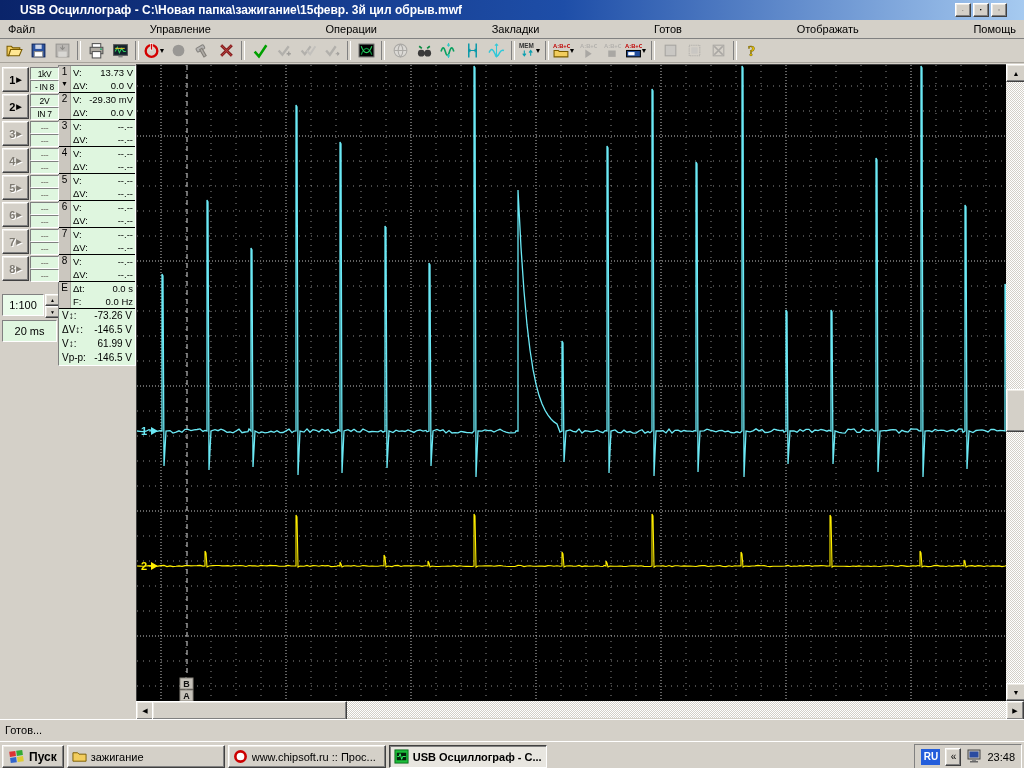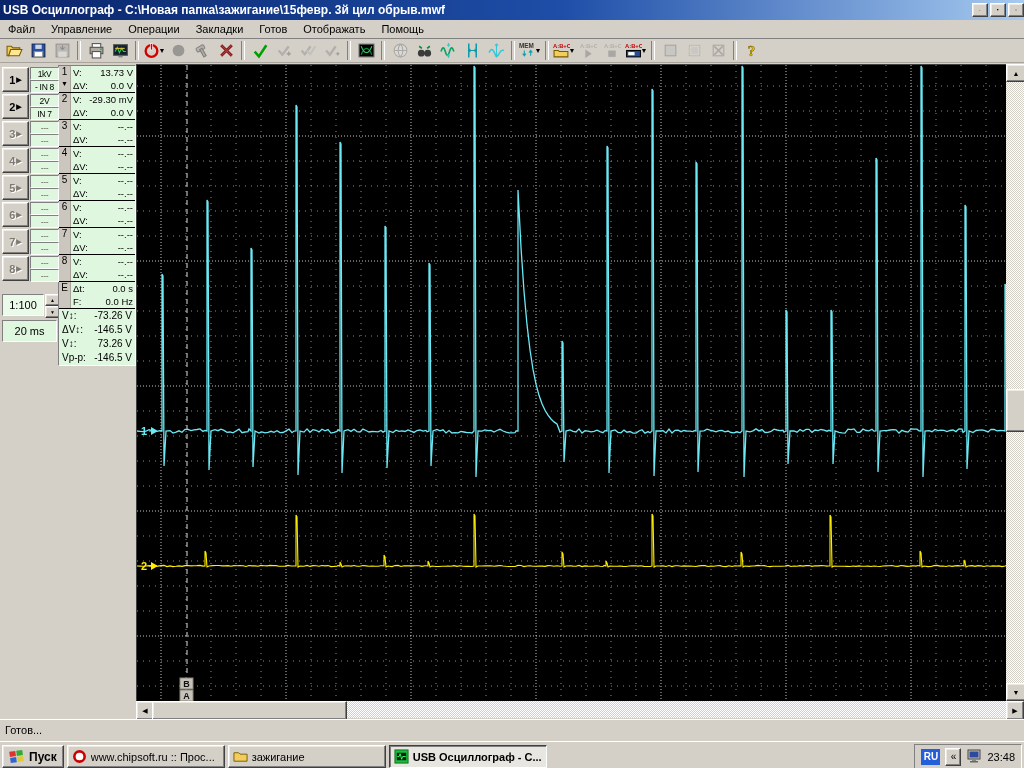--- a/index.html
+++ b/index.html
@@ -3,26 +3,26 @@
 <meta charset="utf-8">
 <style>
   html,body{margin:0;padding:0;width:1024px;height:768px;overflow:hidden;
     font-family:"Liberation Sans",sans-serif;font-size:11px;color:#000;background:#d4d0c8;}
   #app{position:absolute;inset:0;width:1024px;height:768px;}
   .raised{background:#d4d0c8;border:1px solid;border-color:#ffffff #404040 #404040 #ffffff;
     box-shadow:inset -1px -1px 0 #808080, inset 1px 1px 0 #ece9e2;}
   .inset-field{border:1px solid;border-color:#808080 #ffffff #ffffff #808080;}
   
   .titlebar{height:20px;background:linear-gradient(90deg,#0a246a 0%,#1e4ea8 55%,#a6caf0 100%);
-    display:flex;align-items:center;padding:0 0;gap:3px;}
+    display:flex;align-items:center;padding:0 17px;gap:3px;}
   .title-text{color:#fff;font-weight:bold;font-size:12px;flex:1;white-space:nowrap;overflow:hidden;}
   .winbtn{width:16px;height:14px;display:flex;align-items:center;justify-content:center;flex:0 0 auto;}
   .winbtn svg{width:12px;height:10px;}
   
-  .menubar{height:18px;display:flex;align-items:center;background:#d4d0c8;border-bottom:1px solid #808080;box-shadow:0 1px 0 #fff;}
+  .menubar{height:18px;display:flex;align-items:center;background:#d4d0c8;border-bottom:1px solid #808080;box-shadow:0 1px 0 #fff;justify-content:space-between;}
   .menu-item{padding:2px 8px;white-space:nowrap;}
   .toolbar{height:23px;display:flex;align-items:center;background:#d4d0c8;padding:0 2px;border-bottom:1px solid #a8a49c;}
   .tbtn{width:24px;height:22px;display:flex;align-items:center;justify-content:center;flex:0 0 auto;}
   .tbtn svg{width:17px;height:17px;}
   .tbtn.disabled{opacity:.55;filter:grayscale(.9);}
   .caret{font-size:7px;margin-left:-1px;color:#000;}
   .tsep{width:2px;height:19px;border-left:1px solid #808080;border-right:1px solid #fff;margin:0 3px;flex:0 0 auto;}
   
   .main{position:relative;height:656px;background:#d4d0c8;}
   .leftpanel{position:absolute;left:0;top:0;width:136px;height:100%;}
@@ -521,21 +521,21 @@
           <div class="mcur">
             <span>V↕:</span>
             <span class="mval">-73.26 V</span>
           </div>
           <div class="mcur">
             <span>ΔV↕:</span>
             <span class="mval">-146.5 V</span>
           </div>
           <div class="mcur">
             <span>V↕:</span>
-            <span class="mval">73.26 V</span>
+            <span class="mval">61.99 V</span>
           </div>
           <div class="mcur">
             <span>Vp-p:</span>
             <span class="mval">-146.5 V</span>
           </div>
         </div>
     <div class="chrow" style="top: 4px;">
           <button class="chbtn raised">
             <span>1</span>
             <span class="arr">▶</span>
@@ -722,32 +722,32 @@
               <rect x="8.5" y="8.5" width="6.5" height="5.5" fill="#dc3"></rect>
             </g>
           </svg>
         </span>
       <span>Пуск</span>
     </button>
     <span id="taskbtns" style="display:flex;gap:3px;">
         <button class="taskbtn raised" style="font-family: &quot;Liberation Sans&quot;, sans-serif;">
           <span style="width: 15px; height: 15px; display: inline-flex; flex: 0 0 auto;">
             <svg viewBox="0 0 16 16">
-              <circle cx="8" cy="8" r="5.5" fill="#fff" stroke="#cc0000" stroke-width="2.8"></circle>
+              <path d="M1 13V4h5l1.5 1.5H15V13z" fill="#f2cd5e" stroke="#7a5c00"></path>
             </svg>
           </span>
-          <span style="overflow: hidden;">www.chipsoft.ru :: Прос...</span>
+          <span style="overflow: hidden;">зажигание</span>
         </button>
         <button class="taskbtn raised" style="font-family: &quot;Liberation Sans&quot;, sans-serif;">
           <span style="width: 15px; height: 15px; display: inline-flex; flex: 0 0 auto;">
             <svg viewBox="0 0 16 16">
-              <path d="M1 13V4h5l1.5 1.5H15V13z" fill="#f2cd5e" stroke="#7a5c00"></path>
+              <circle cx="8" cy="8" r="5.5" fill="#fff" stroke="#cc0000" stroke-width="2.8"></circle>
             </svg>
           </span>
-          <span style="overflow: hidden;">зажигание</span>
+          <span style="overflow: hidden;">www.chipsoft.ru :: Прос...</span>
         </button>
         <button class="taskbtn raised active" style="font-family: &quot;Liberation Sans&quot;, sans-serif;">
           <span style="width: 15px; height: 15px; display: inline-flex; flex: 0 0 auto;">
             <svg viewBox="0 0 16 16">
               <rect x="1" y="1" width="14" height="14" fill="#1bbf3a" stroke="#0a6b1d"></rect>
               <rect x="3" y="4" width="10" height="8" fill="#04220a"></rect>
               <path d="M3.5 8h2l1-3 1.7 6 1-3h3.3" stroke="#35ff6a" fill="none"></path>
             </svg>
           </span>
           <span style="overflow: hidden;">USB Осциллограф - C...</span>

